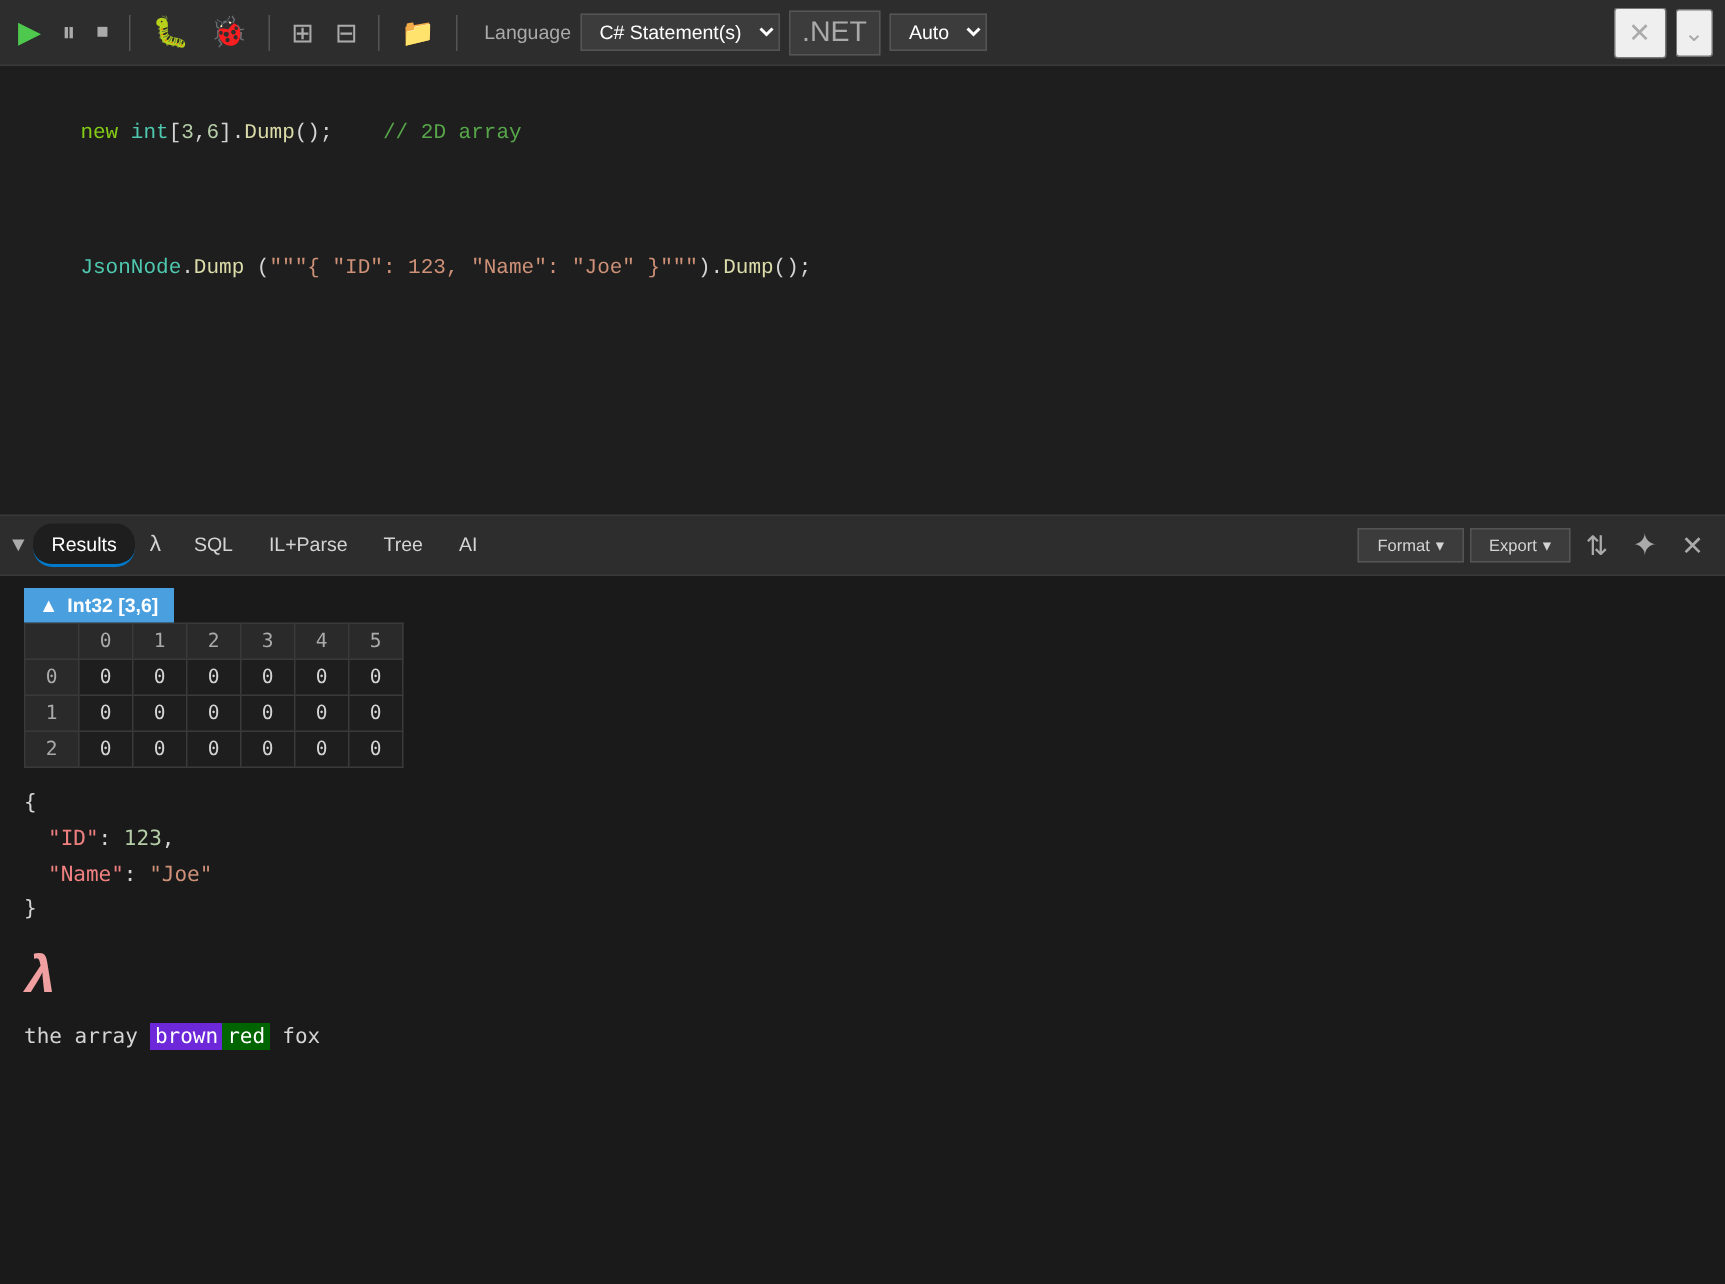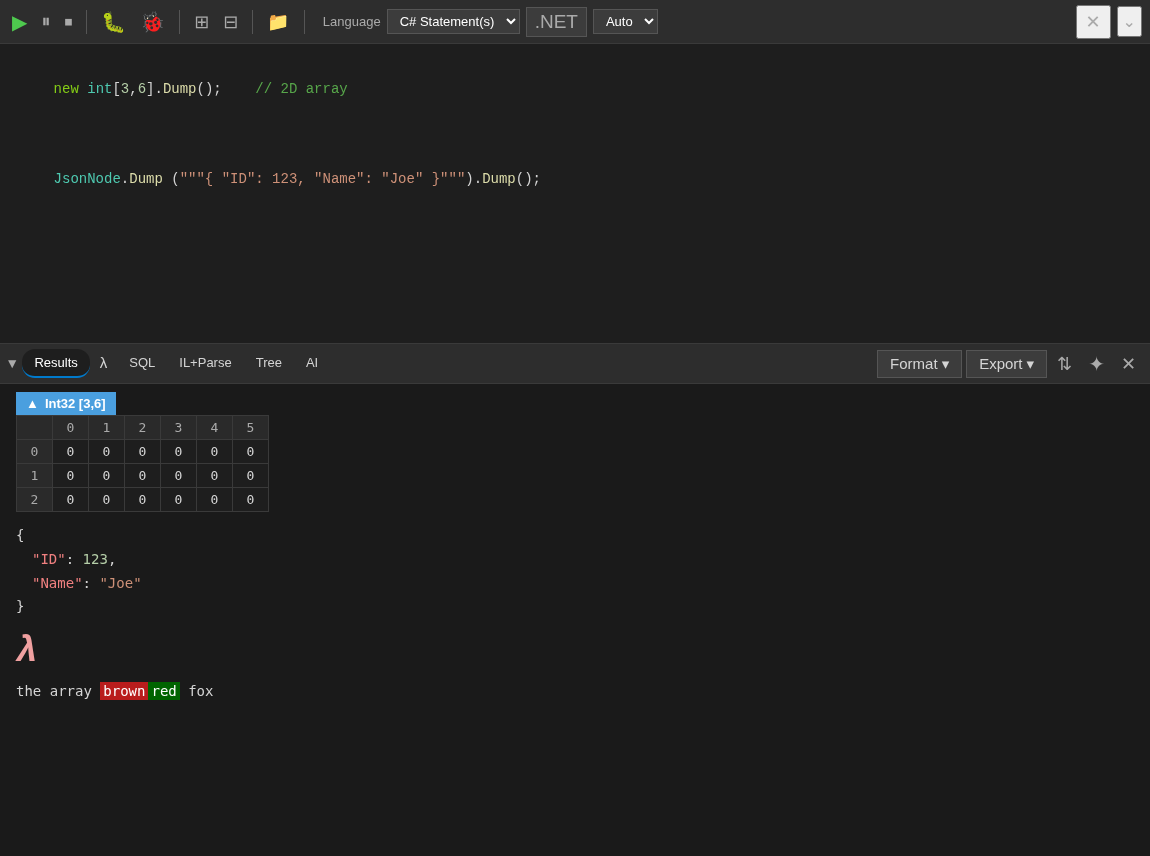--- a/index.html
+++ b/index.html
@@ -153,21 +153,21 @@
       display: flex;
       align-items: center;
       gap: 4px;
     }
     .format-btn, .export-btn {
       background: #3c3c3c;
       border: 1px solid #555;
       color: #d4d4d4;
       padding: 4px 12px;
       font-family: Arial, sans-serif;
-      font-size: 15px;
+      font-size: 11px;
       cursor: pointer;
       display: flex;
       align-items: center;
       gap: 4px;
     }
     .sort-btn, .scatter-btn, .close-panel-btn {
       background: none;
       border: none;
       color: #aaa;
       font-size: 18px;
@@ -247,21 +247,21 @@
     }
 
     
     .diff-line {
       font-family: 'Consolas', monospace;
       font-size: 14px;
       line-height: 1.7;
       color: #d4d4d4;
     }
     .diff-removed {
-      background: #b91c1c;
+      background: #6d28d9;
       color: #fff;
       padding: 1px 3px;
     }
     .diff-added {
       background: #006400;
       color: #fff;
       padding: 1px 3px;
     }
   </style>
 </head>

